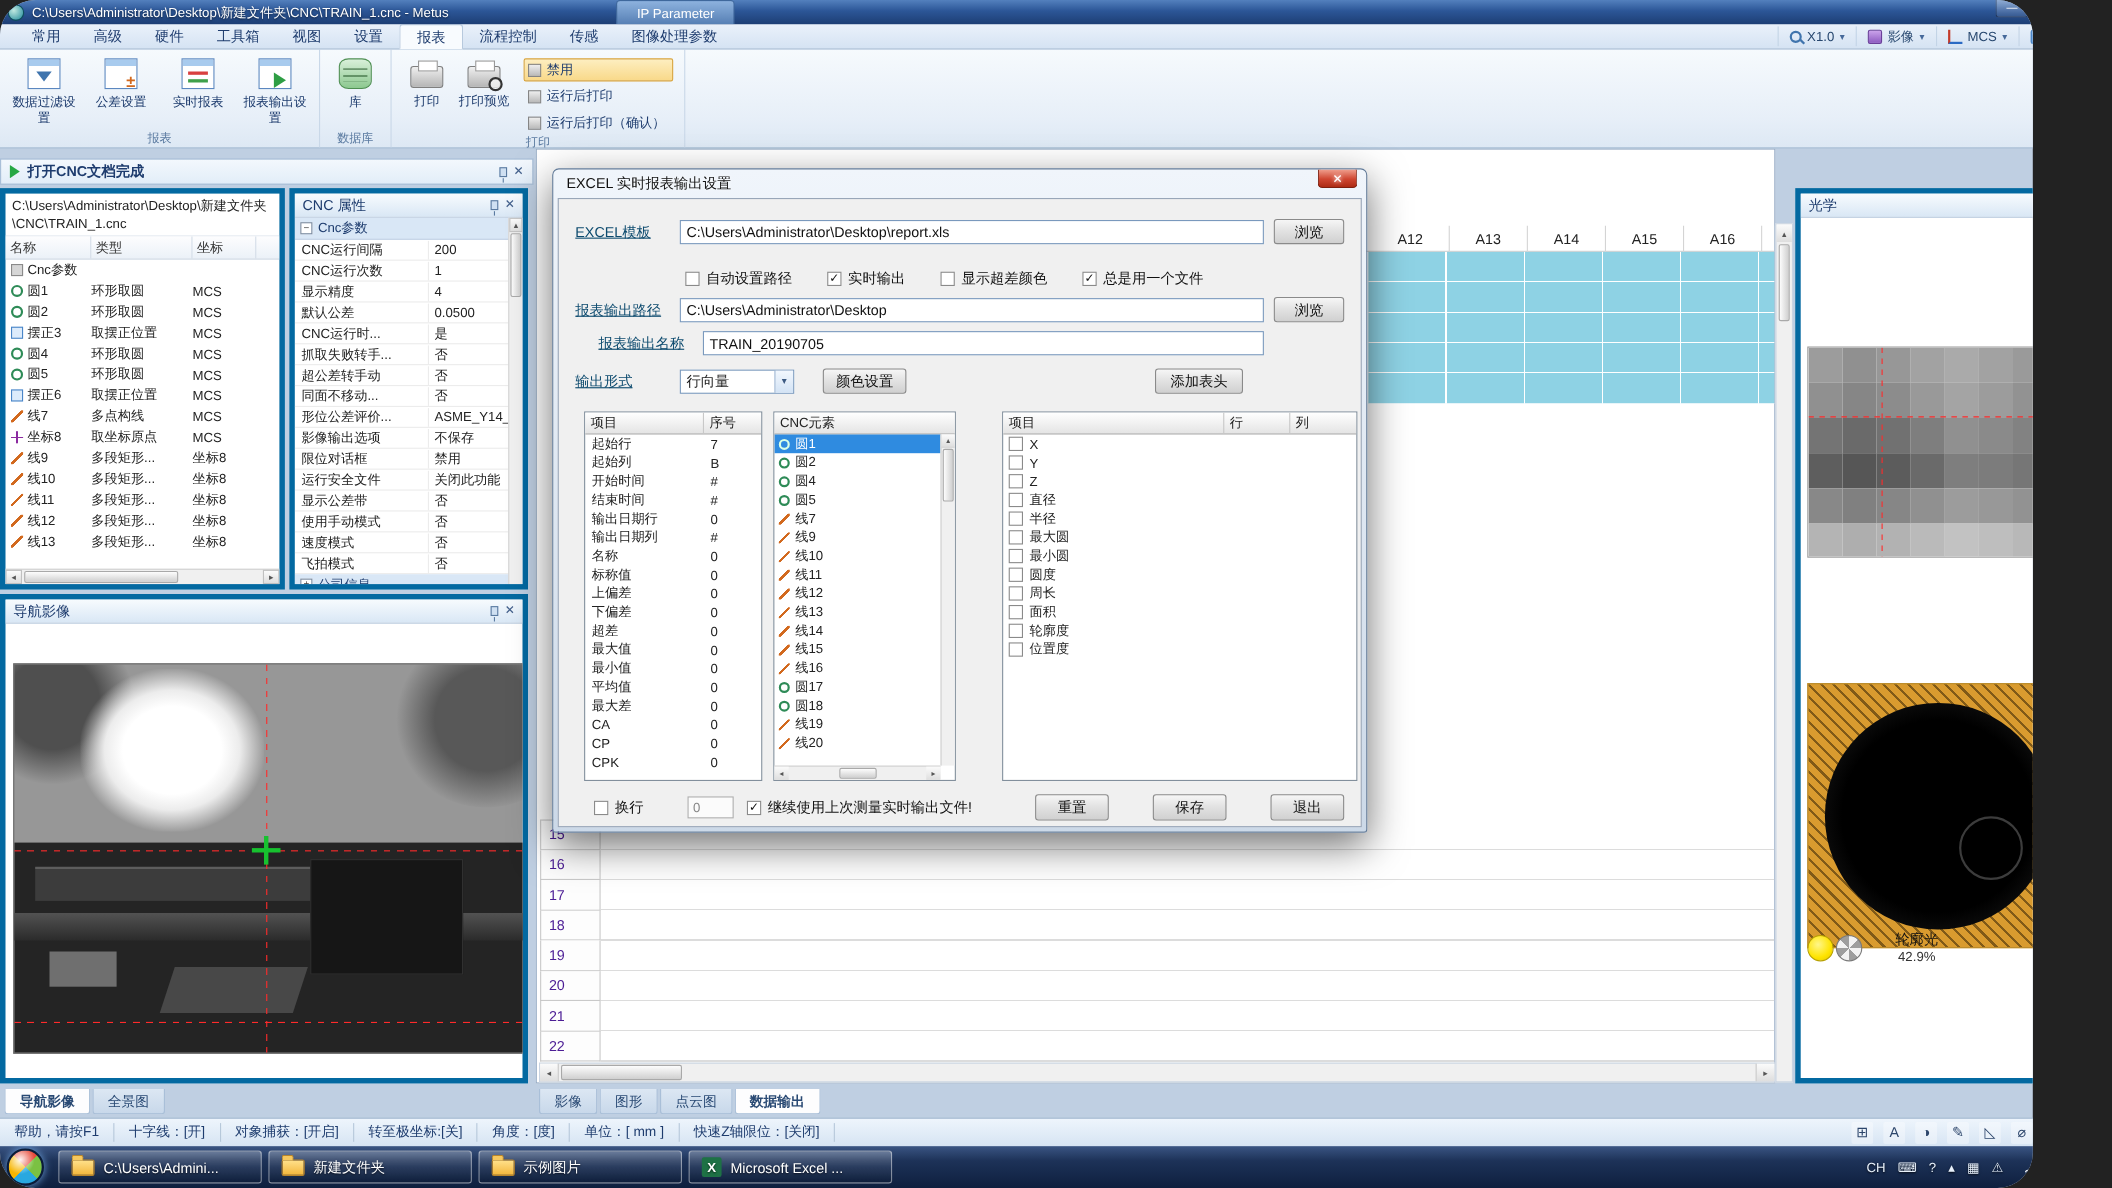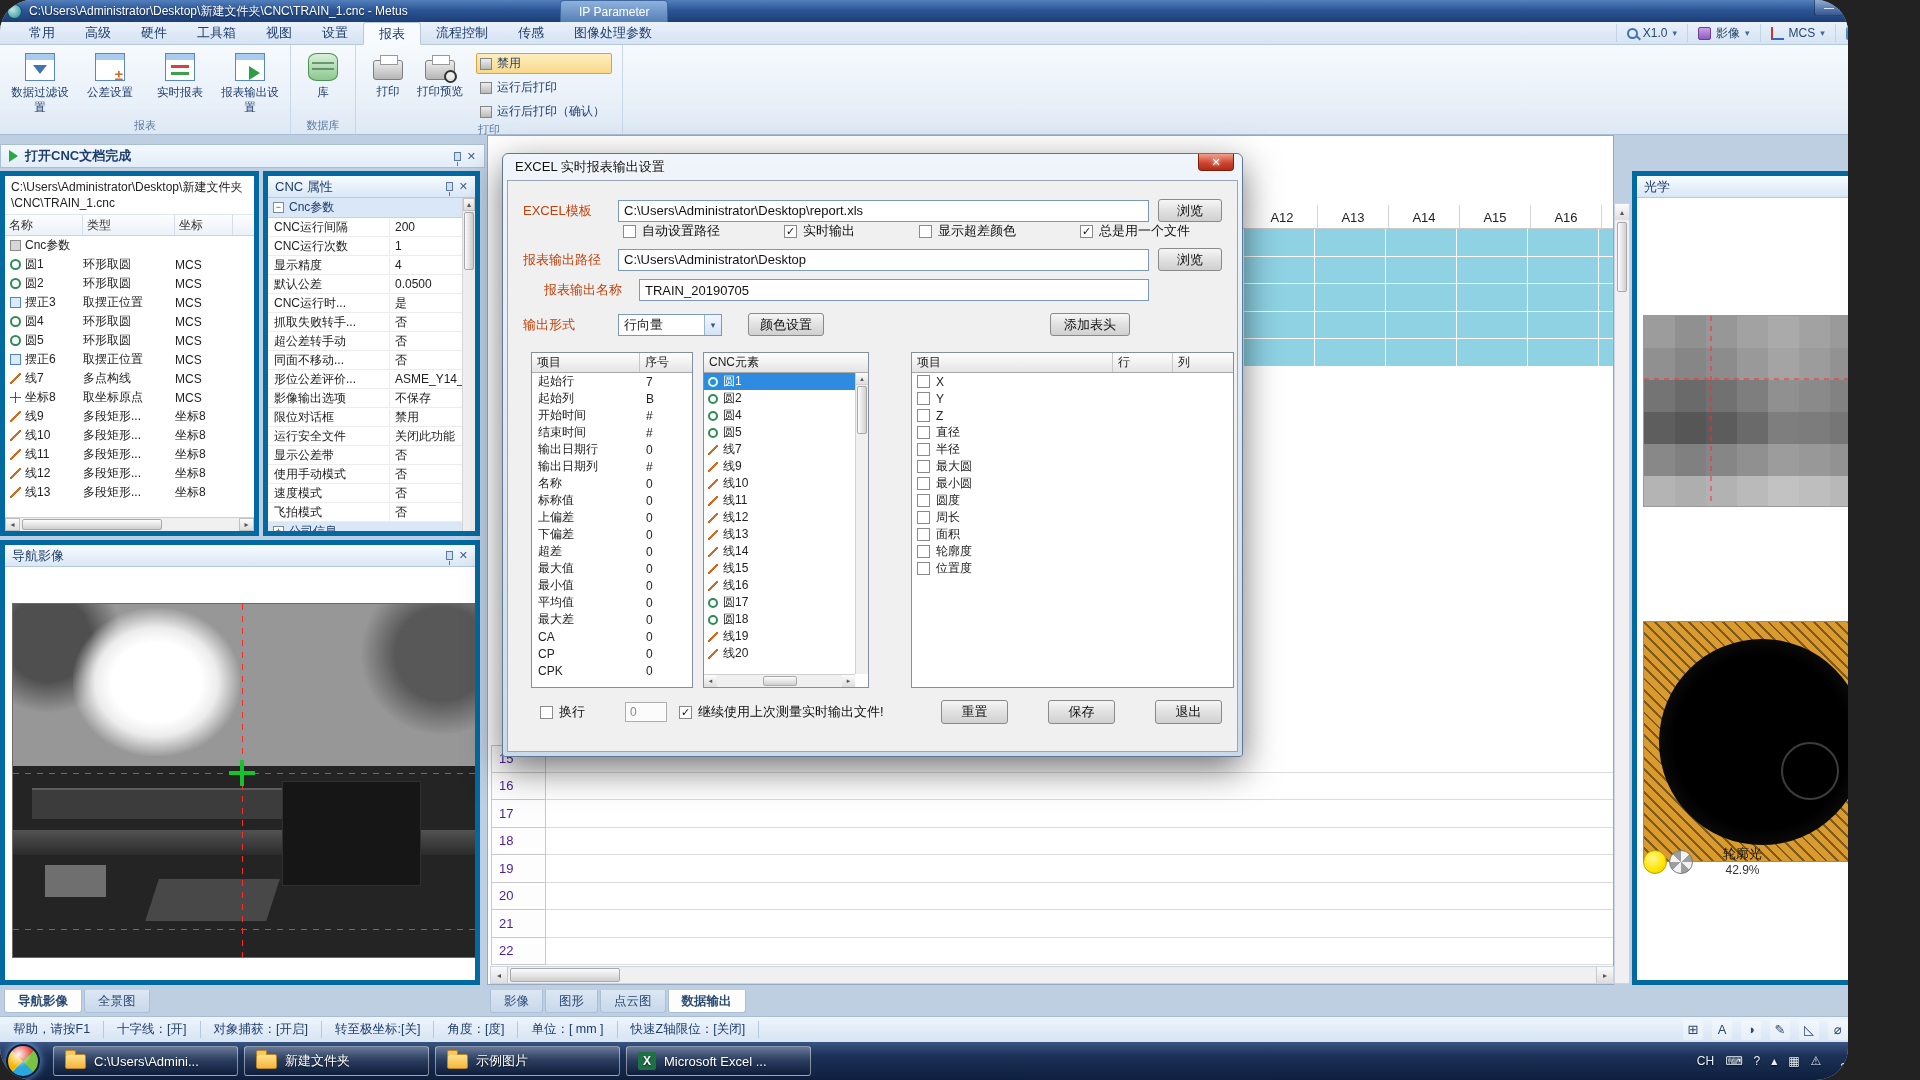--- a/index.html
+++ b/index.html
@@ -135,21 +135,21 @@
 #sheet-vscroll .arr{height:16px;display:flex;align-items:center;justify-content:center;font-size:8px;color:#555;background:linear-gradient(#fbfbfb,#dedede);}
 #sheet-vscroll .vthumb{margin:2px;height:70px;background:linear-gradient(to right,#fdfdfd,#cfcfcf);border:1px solid #a9a9a9;border-radius:2px;}
 
 
 #dialog{position:absolute;left:502px;top:153px;width:741px;height:604px;z-index:60;}
 .dlg-frame{width:100%;height:100%;background:linear-gradient(#f0f5fb,#ccd9e8);border:1px solid #5f7896;border-radius:6px 6px 3px 3px;box-shadow:0 12px 36px rgba(0,0,0,.55);padding:0 4px 4px;display:flex;flex-direction:column;}
 .dlg-title{height:26px;display:flex;align-items:center;padding-left:8px;font-size:13px;color:#111;text-shadow:0 0 4px #fff;}
 .dlg-close{margin-left:auto;margin-right:4px;width:36px;height:17px;align-self:flex-start;background:linear-gradient(#f0a08e,#cf4631 55%,#ad2b14);border:1px solid #7e1f0e;border-top:none;border-radius:0 0 4px 4px;color:#fff;display:flex;align-items:center;justify-content:center;font-size:11px;}
 .dlg-body{flex:1;background:#f0f0f0;border:1px solid #98a6b8;padding:12px 15px 10px;position:relative;font-size:13px;overflow:hidden;}
 .drow{display:flex;align-items:center;}
-.dlabel{width:95px;flex:none;color:#c2410c;}
+.dlabel{width:95px;flex:none;color:#0c4a6e;text-decoration:underline;}
 .dinput{flex:1;height:22px;border:1px solid #7a99bd;background:#fff;font-size:13px;padding:0 5px;font-family:inherit;color:#111;}
 .dbtn{height:23px;background:linear-gradient(#f6f6f6,#e3e3e3 45%,#d0d0d0);border:1px solid #8a8a8a;border-radius:3px;font-size:13px;font-family:inherit;padding:0 10px;color:#111;}
 .dbtn.browse{width:64px;margin-left:9px;flex:none;}
 .spacer73{width:73px;flex:none;}
 .dchk{display:flex;align-items:center;gap:6px;font-size:13px;color:#111;}
 .cb{width:13px;height:13px;background:#fff;border:1px solid #8a8a8a;display:inline-flex;align-items:center;justify-content:center;font-size:11px;color:#111;flex:none;line-height:1;}
 .dchk.checked .cb::after{content:"✓";}
 .cb.checked::after{content:"✓";}
 .ddown{width:104px;height:22px;border:1px solid #7a99bd;background:#fff;display:flex;align-items:center;flex:none;}
 .ddown .dval{flex:1;padding-left:5px;}
@@ -706,21 +706,21 @@
       <div class="dlg-title">
         <span>EXCEL 实时报表输出设置</span>
         <span class="dlg-close">✕</span>
       </div>
       <div class="dlg-body">
         <div class="drow" style="margin-top:6px;">
           <span class="dlabel">EXCEL模板</span>
           <input class="dinput" value="C:\Users\Administrator\Desktop\report.xls" style="">
           <button class="dbtn browse">浏览</button>
         </div>
-        <div class="drow" style="margin-top:0;margin-left:100px;gap:64px;">
+        <div class="drow" style="margin-top:22px;margin-left:100px;gap:32px;">
 
         <span class="dchk">
             <span class="cb"></span>
             <span>自动设置路径</span>
           </span>
             <span class="dchk checked">
             <span class="cb"></span>
             <span>实时输出</span>
           </span>
             <span class="dchk">

